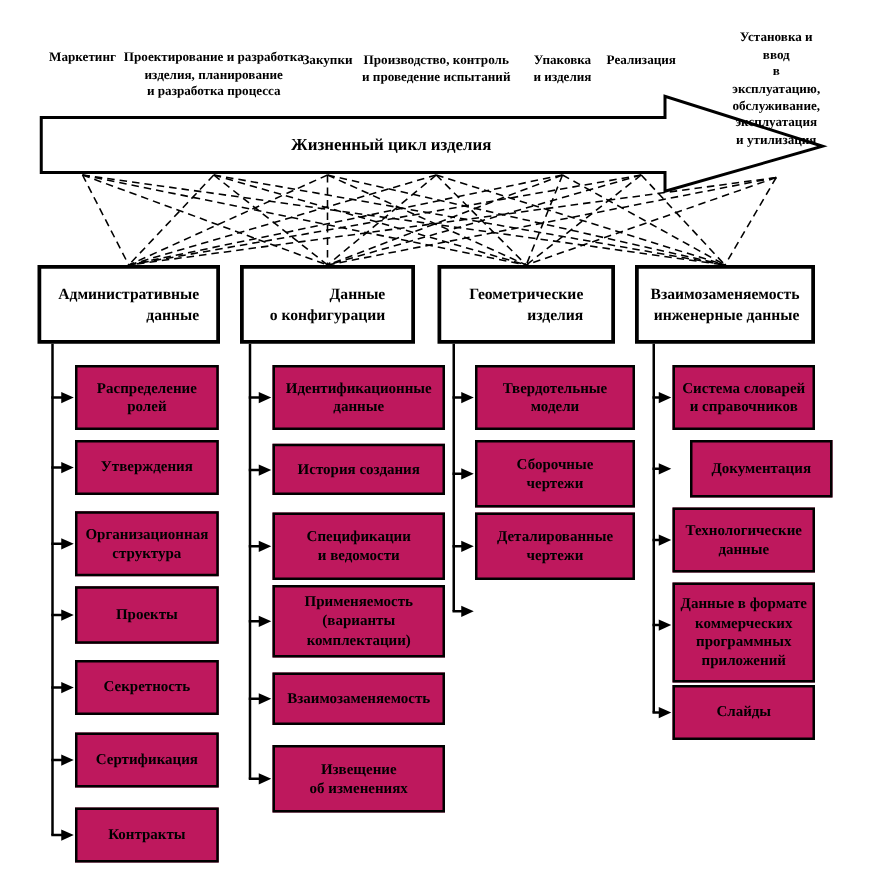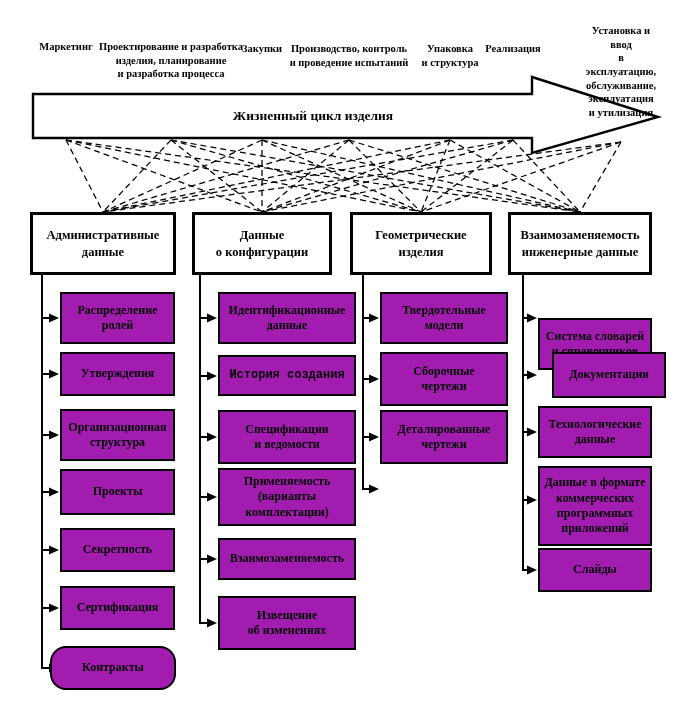--- a/index.html
+++ b/index.html
@@ -19,25 +19,25 @@
     white-space:pre-line;
   }
   .arrow-label{
     position:absolute;left:33px;top:94px;width:560px;height:44px;z-index:2;
     display:flex;align-items:center;justify-content:center;
     font-weight:bold;font-size:13.5px;white-space:pre-line;
   }
   .cat{
     position:absolute;box-sizing:border-box;z-index:2;background:#fff;
     border:3px solid #000;display:flex;align-items:center;justify-content:center;
-    text-align:center;font-weight:bold;font-size:12.5px;line-height:1.3;
+    text-align:right;font-weight:bold;font-size:12.5px;line-height:1.3;
     white-space:pre-line;padding:2px;
   }
   .item{
-    position:absolute;box-sizing:border-box;z-index:2;background:#a21caf;
+    position:absolute;box-sizing:border-box;z-index:2;background:#be185d;
     border:2px solid #000;display:flex;align-items:center;justify-content:center;
     text-align:center;font-weight:bold;font-size:12px;line-height:1.28;
     white-space:pre-line;padding:1px 2px;
   }
 </style>
 </head>
 <body>
 
 <div id="diagram">
   <svg id="wires" xmlns="http://www.w3.org/2000/svg">
@@ -121,62 +121,62 @@
     </svg>
   <div class="arrow-label">Жизненный цикл изделия</div>
 <div class="stage" style="left: 66px; top: 40px;">Маркетинг</div>
     <div class="stage" style="left: 171px; top: 40px;">Проектирование и разработка
 изделия, планирование
 и разработка процесса</div>
     <div class="stage" style="left: 262px; top: 42px; text-align: center;">Закупки</div>
     <div class="stage" style="left: 349px; top: 42px;">Производство, контроль
 и проведение испытаний</div>
     <div class="stage" style="left: 450px; top: 42px;">Упаковка
-и структура</div>
+и изделия</div>
     <div class="stage" style="left: 513px; top: 42px;">Реализация</div>
     <div class="stage" style="left: 621px; top: 24px;">Установка и ввод
 в эксплуатацию,
 обслуживание,
 эксплуатация
 и утилизация</div>
     <div class="cat" style="left: 30px; top: 212px; width: 146px; height: 63px;">Административные
 данные</div>
     <div class="item" style="left: 60px; top: 292px; width: 115px; height: 52px;">Распределение
 ролей</div>
     <div class="item" style="left: 60px; top: 352px; width: 115px; height: 44px;">Утверждения</div>
     <div class="item" style="left: 60px; top: 409px; width: 115px; height: 52px;">Организационная
 структура</div>
     <div class="item" style="left: 60px; top: 469px; width: 115px; height: 46px;">Проекты</div>
     <div class="item" style="left: 60px; top: 528px; width: 115px; height: 44px;">Секретность</div>
     <div class="item" style="left: 60px; top: 586px; width: 115px; height: 44px;">Сертификация</div>
-    <div class="item" style="left: 50px; top: 646px; width: 126px; height: 44px; border-radius: 16px;">Контракты</div>
+    <div class="item" style="left: 60px; top: 646px; width: 115px; height: 44px;">Контракты</div>
     <div class="cat" style="left: 192px; top: 212px; width: 140px; height: 63px;">Данные
 о конфигурации</div>
     <div class="item" style="left: 218px; top: 292px; width: 138px; height: 52px;">Идентификационные
 данные</div>
-    <div class="item" style="left: 218px; top: 355px; width: 138px; height: 41px; font-family: Liberation Mono, monospace;">История создания</div>
+    <div class="item" style="left: 218px; top: 355px; width: 138px; height: 41px;">История создания</div>
     <div class="item" style="left: 218px; top: 410px; width: 138px; height: 54px;">Спецификации
 и ведомости</div>
     <div class="item" style="left: 218px; top: 468px; width: 138px; height: 58px;">Применяемость
 (варианты
 комплектации)</div>
     <div class="item" style="left: 218px; top: 538px; width: 138px; height: 42px;">Взаимозаменяемость</div>
     <div class="item" style="left: 218px; top: 596px; width: 138px; height: 54px;">Извещение
 об изменениях</div>
     <div class="cat" style="left: 350px; top: 212px; width: 142px; height: 63px;">Геометрические
 изделия</div>
     <div class="item" style="left: 380px; top: 292px; width: 128px; height: 52px;">Твердотельные
 модели</div>
     <div class="item" style="left: 380px; top: 352px; width: 128px; height: 54px;">Сборочные
 чертежи</div>
     <div class="item" style="left: 380px; top: 410px; width: 128px; height: 54px;">Деталированные
 чертежи</div>
     <div class="cat" style="left: 508px; top: 212px; width: 144px; height: 63px;">Взаимозаменяемость
 инженерные данные</div>
-    <div class="item" style="left: 538px; top: 292px; width: 114px; height: 52px; margin-top: 26px;">Система словарей
+    <div class="item" style="left: 538px; top: 292px; width: 114px; height: 52px;">Система словарей
 и справочников</div>
     <div class="item" style="left: 538px; top: 352px; width: 114px; height: 46px; margin-left: 14px;">Документация</div>
     <div class="item" style="left: 538px; top: 406px; width: 114px; height: 52px;">Технологические
 данные</div>
     <div class="item" style="left: 538px; top: 466px; width: 114px; height: 80px;">Данные в формате
 коммерческих
 программных
 приложений</div>
     <div class="item" style="left: 538px; top: 548px; width: 114px; height: 44px;">Слайды</div>
   </div>

